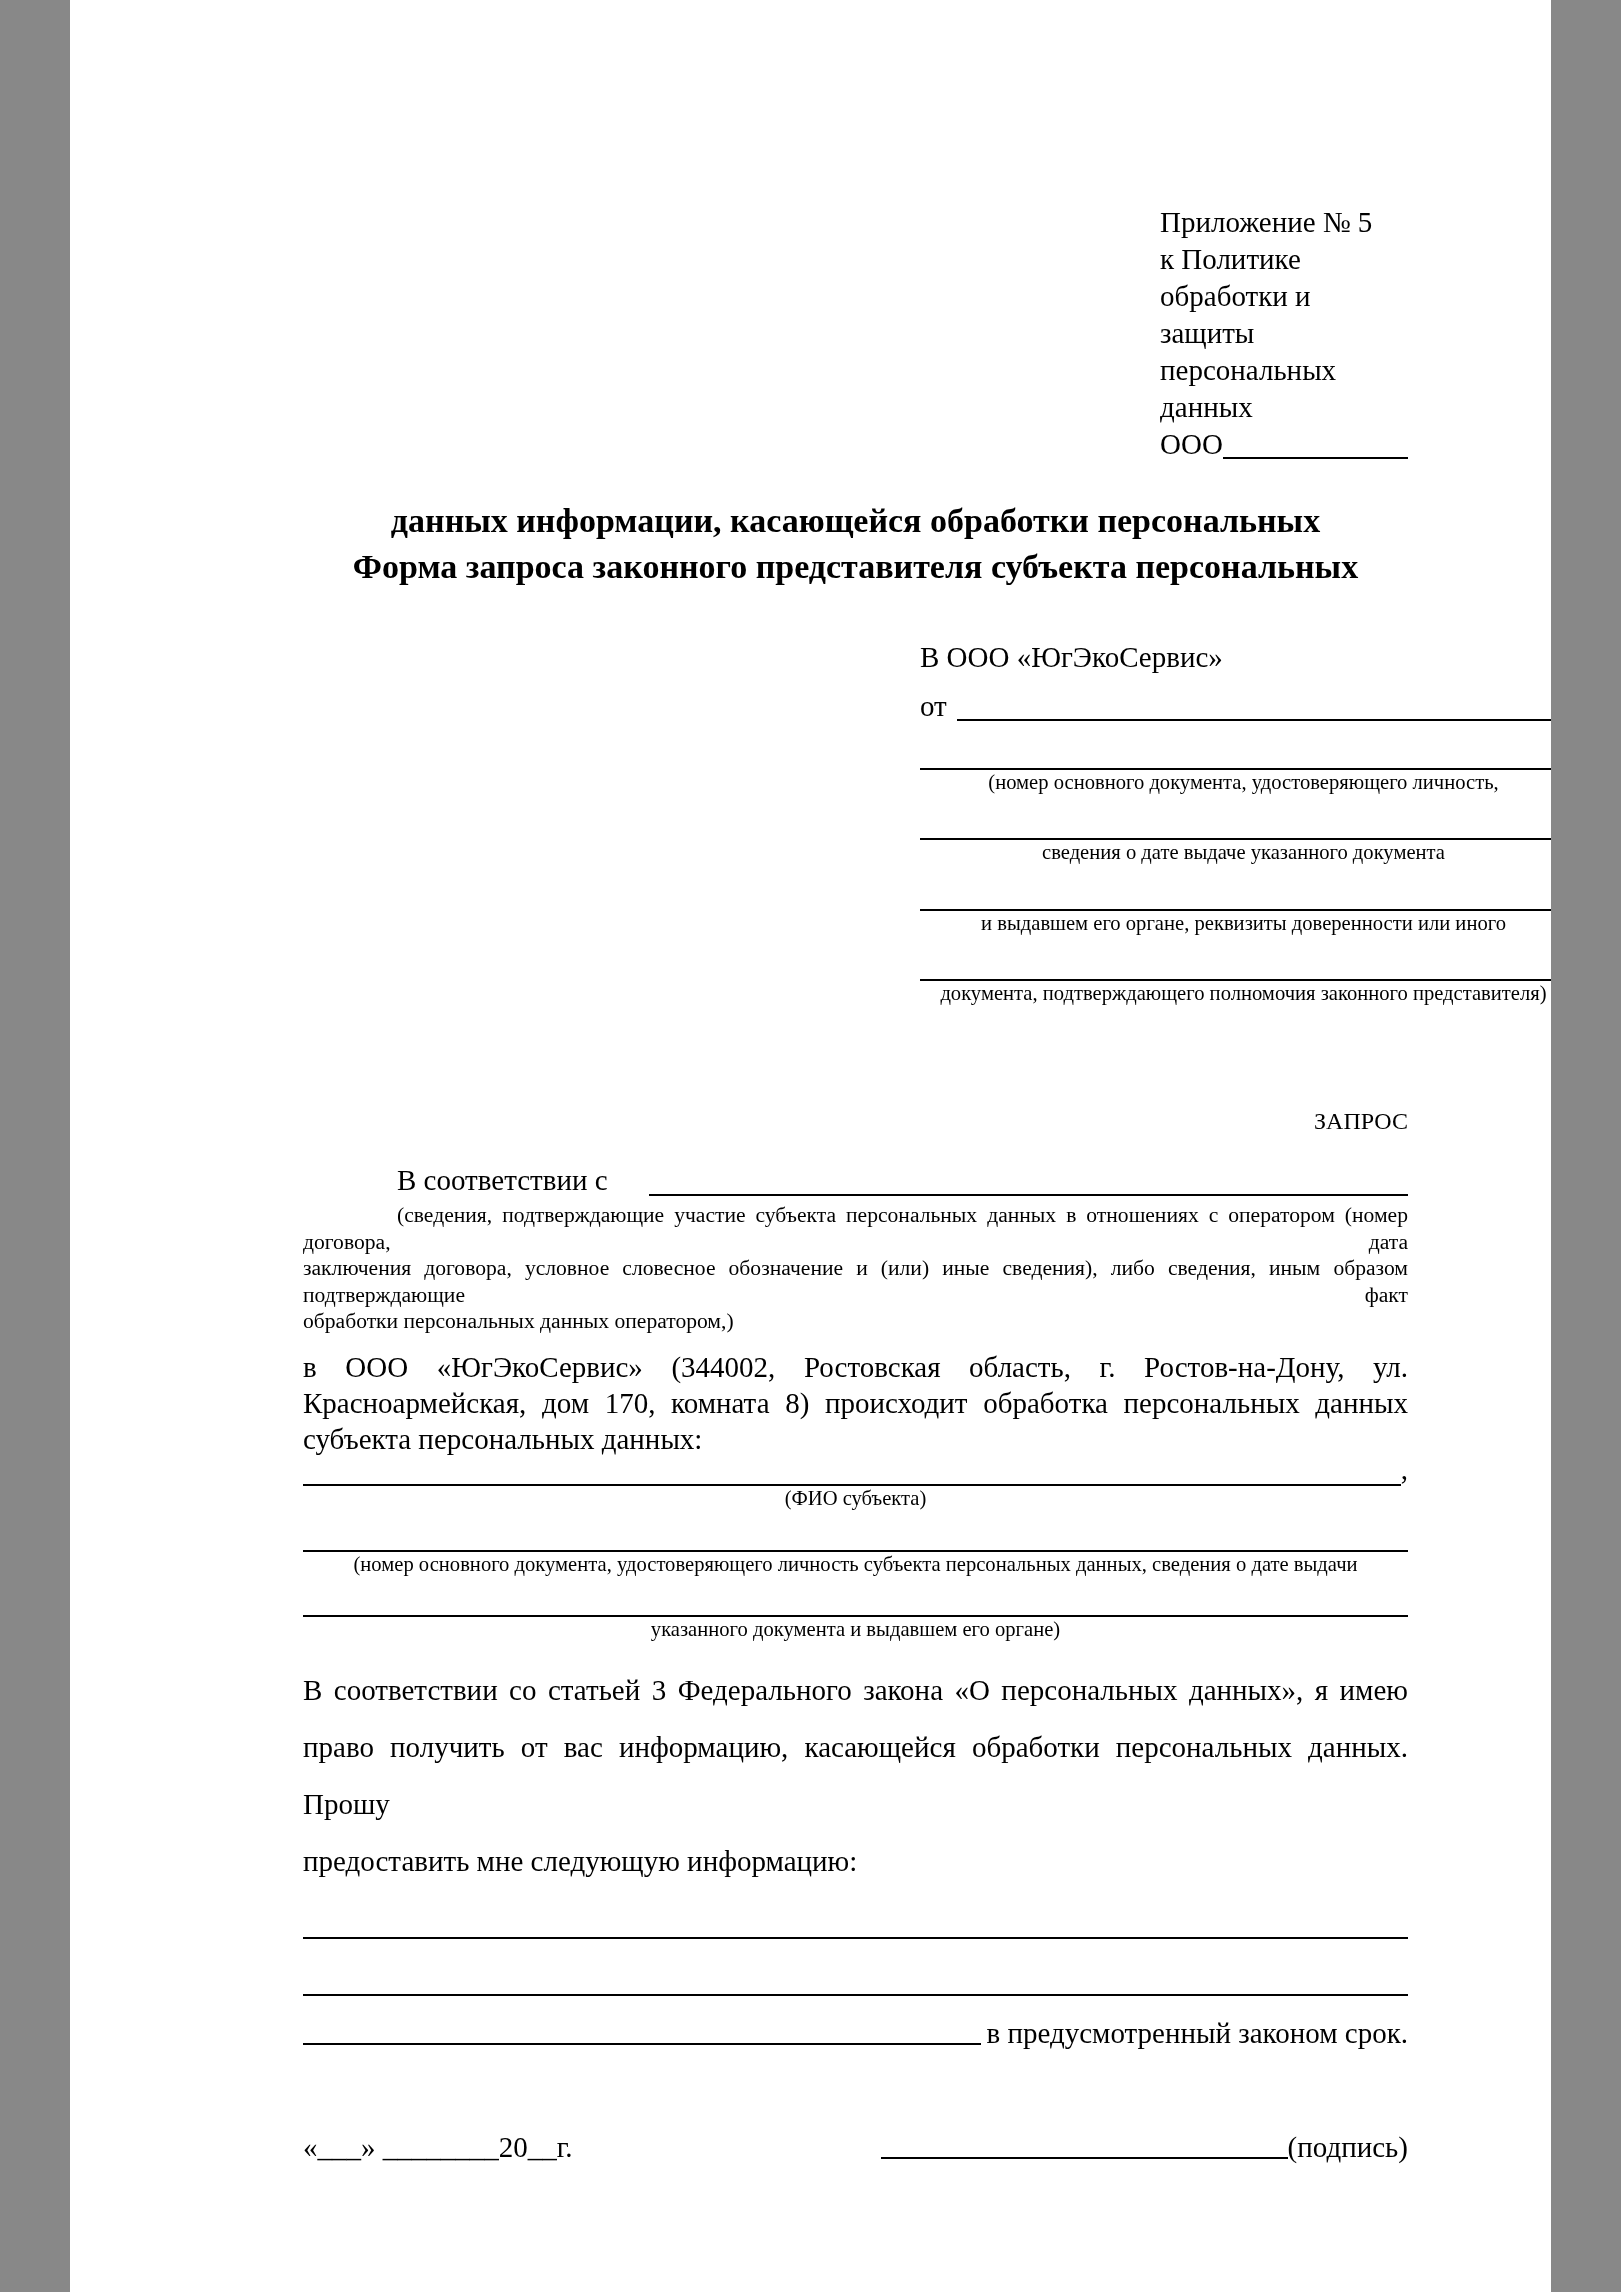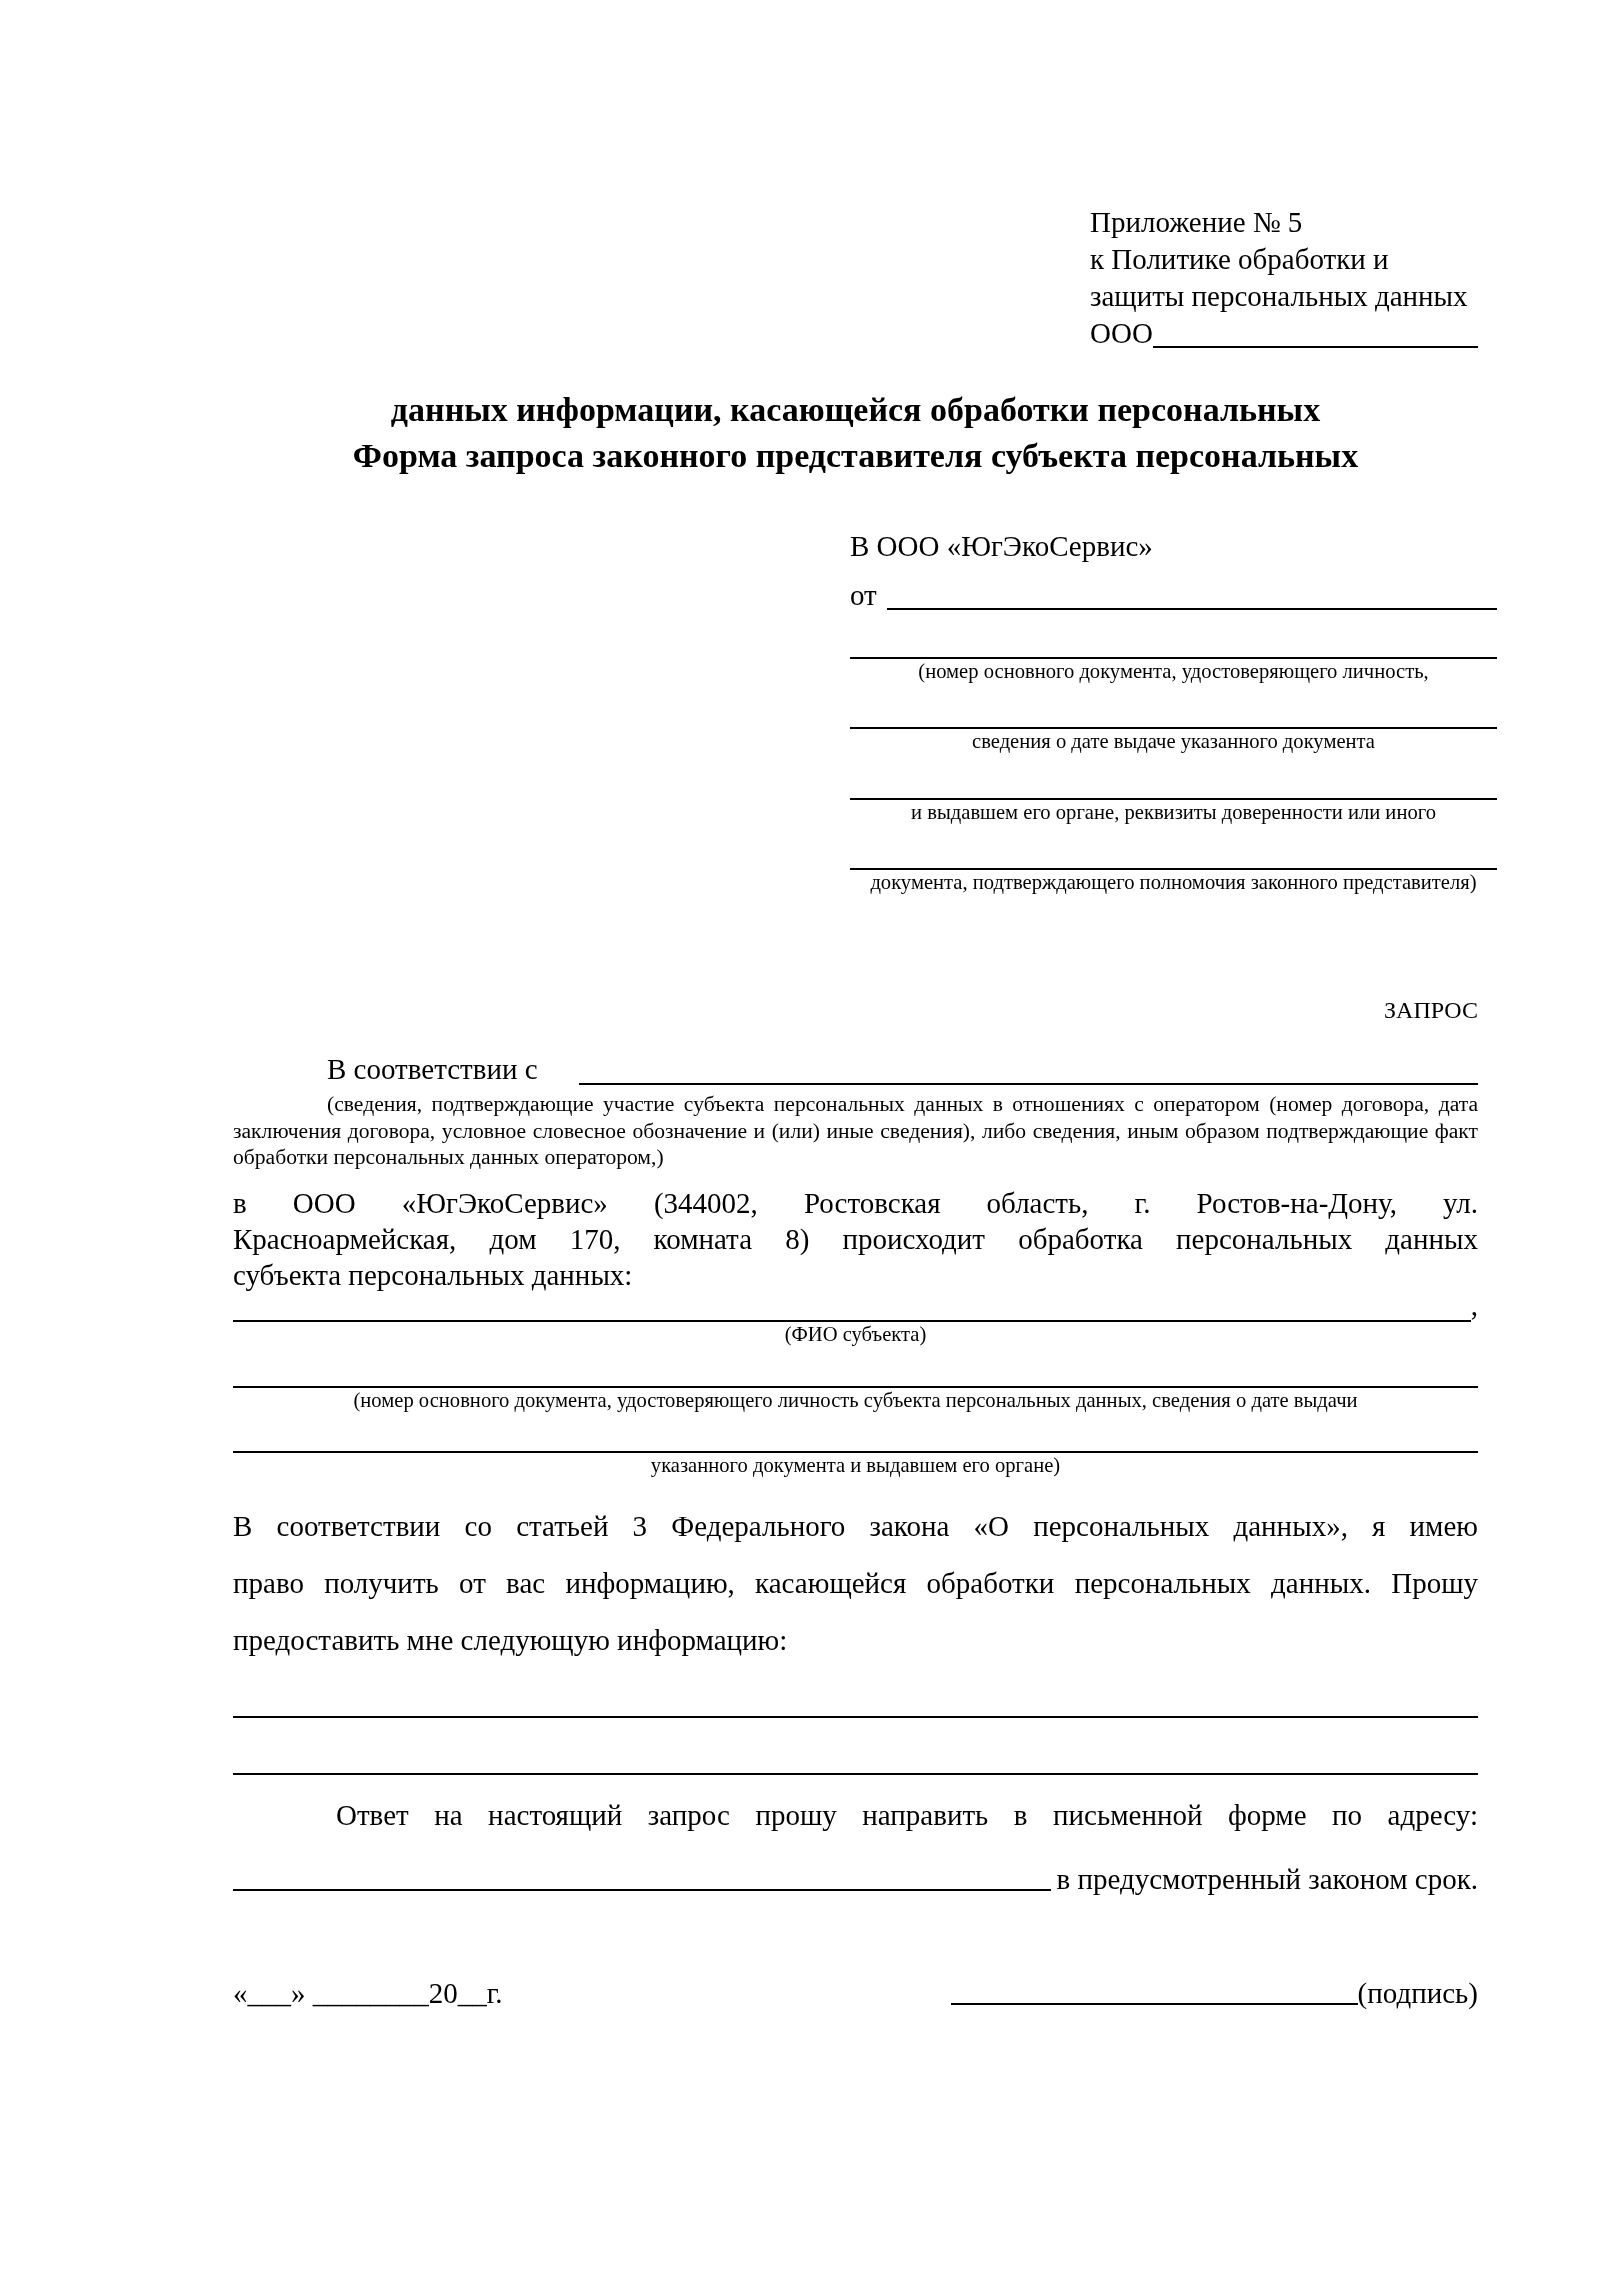--- a/index.html
+++ b/index.html
@@ -1,18 +1,18 @@
 <!DOCTYPE html>
 <html><head>
 <meta charset="utf-8">
 <style>
   html,body { margin:0; padding:0; background:#888; }
   .page {
     position:relative;
-    width:1621px; height:2293px;
+    width:1481px; height:2293px;
     margin:0 auto;
     background:#ffffff;
     color:#000000;
     font-family:"Liberation Serif","DejaVu Serif",serif;
     box-sizing:border-box;
     padding:204px 143px 0 233px;
     overflow:hidden;
   }
   .ul { border-bottom:2.9px solid #000; }
   .fill { flex:1 1 auto; }
@@ -137,21 +137,20 @@
 
   <div class="statement">
     <div class="jl">В соответствии со статьей 3 Федерального закона «О персональных данных», я имею</div>
     <div class="jl">право получить от вас информацию, касающейся обработки персональных данных. Прошу</div>
     <div>предоставить мне следующую информацию:</div>
   </div>
 
   <div class="blank-line1"></div>
   <div class="blank-line2"></div>
 
-  <div class="reply1 jl">Ответ на настоящий запрос прошу направить в письменной форме по адресу:</div>
   <div class="reply2">
     <span class="ul fill"></span>
     <span class="suffix">в предусмотренный законом срок.</span>
   </div>
 
   <div class="footer-row">
     <span>«___» ________20__г.</span>
     <span class="sig-group">
       <span class="ul"></span>
       <span class="sig-caption">(подпись)</span>

